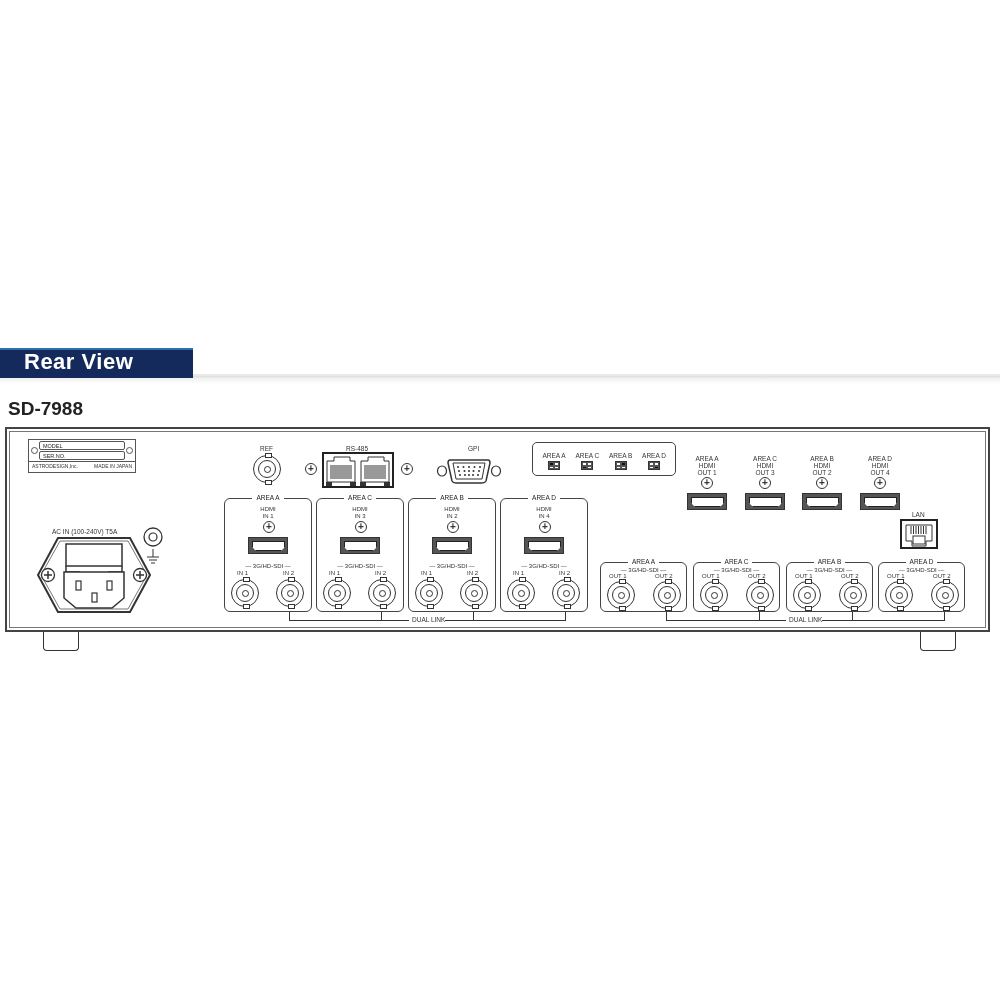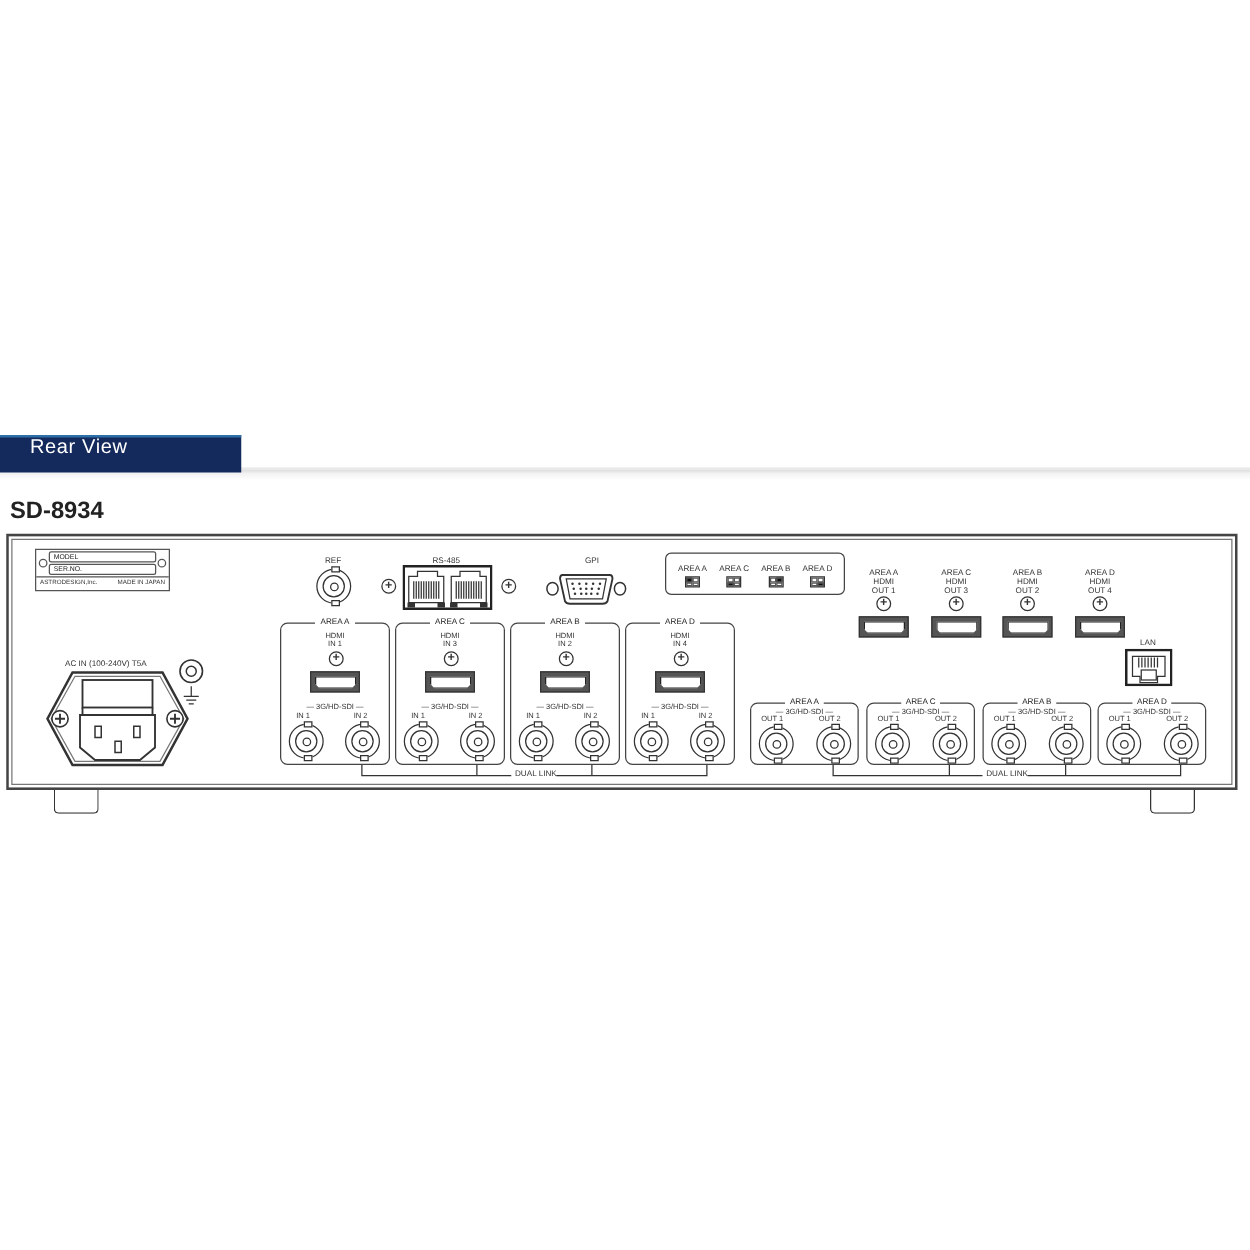--- a/index.html
+++ b/index.html
@@ -2,21 +2,21 @@
 <html><head>
 <meta charset="utf-8">
 <style>
   html,body{margin:0;padding:0;background:#fff;}
   body{width:1000px;height:1000px;position:relative;overflow:hidden;font-family:"Liberation Sans",sans-serif;color:#222;}
   .abs{position:absolute;}
   
   .hdr-rule{left:0;top:376px;width:1000px;height:3px;background:linear-gradient(#ddd,#f4f4f4);}
   .hdr-shadow{left:0;top:374px;width:1000px;height:10px;background:linear-gradient(#e6e6e6,#fff);}
   .hdr-bar{left:0;top:348px;width:193px;height:28px;background:#142a5c;border-top:2px solid #2f6fa8;}
-  .hdr-title{left:24px;top:349px;font-size:16px;font-weight:normal;color:#fff;letter-spacing:0.5px;}
+  .hdr-title{left:24px;top:349px;font-size:22px;font-weight:bold;color:#fff;letter-spacing:0.5px;}
   .model{left:8px;top:398px;font-size:19px;font-weight:bold;color:#222;}
   
   .chassis{left:5px;top:427px;width:985px;height:205px;border:2px solid #444;box-shadow:inset 0 0 0 2px #fff, inset 0 0 0 3px #777;background:#fff;box-sizing:border-box;}
   .foot{width:34px;height:18px;border:1.5px solid #333;border-top:none;border-radius:0 0 4px 4px;background:#fff;top:632px;}
   .lbl{font-size:6.5px;color:#333;text-align:center;line-height:7px;white-space:nowrap;}
   
   .plate{left:28px;top:439px;width:106px;height:32px;border:1px solid #555;}
   .plate-row{height:9px;border:1px solid #555;border-radius:2px;font-size:5.5px;line-height:9px;padding-left:3px;box-sizing:border-box;}
   .hole{width:5px;height:5px;border:1px solid #555;border-radius:50%;}
   
@@ -37,21 +37,21 @@
   .dip i.on{background:#111;}
   .line{background:#333;position:absolute;}
 </style>
 </head>
 <body>
 
 <div class="abs hdr-shadow"></div>
 <div class="abs hdr-rule"></div>
 <div class="abs hdr-bar"></div>
 <div class="abs hdr-title">Rear View</div>
-<div class="abs model">SD-8934</div>
+<div class="abs model">SD-7988</div>
 
 <div class="abs chassis"></div>
 <div class="abs foot" style="left:43px;"></div>
 <div class="abs foot" style="left:920px;"></div>
 
 <div class="abs plate">
   <div class="abs hole" style="left:2px;top:7px;"></div>
   <div class="abs hole" style="right:2px;top:7px;"></div>
   <div class="abs plate-row" style="left:10px;top:1px;width:86px;">MODEL</div>
   <div class="abs plate-row" style="left:10px;top:11px;width:86px;">SER.NO.</div>

